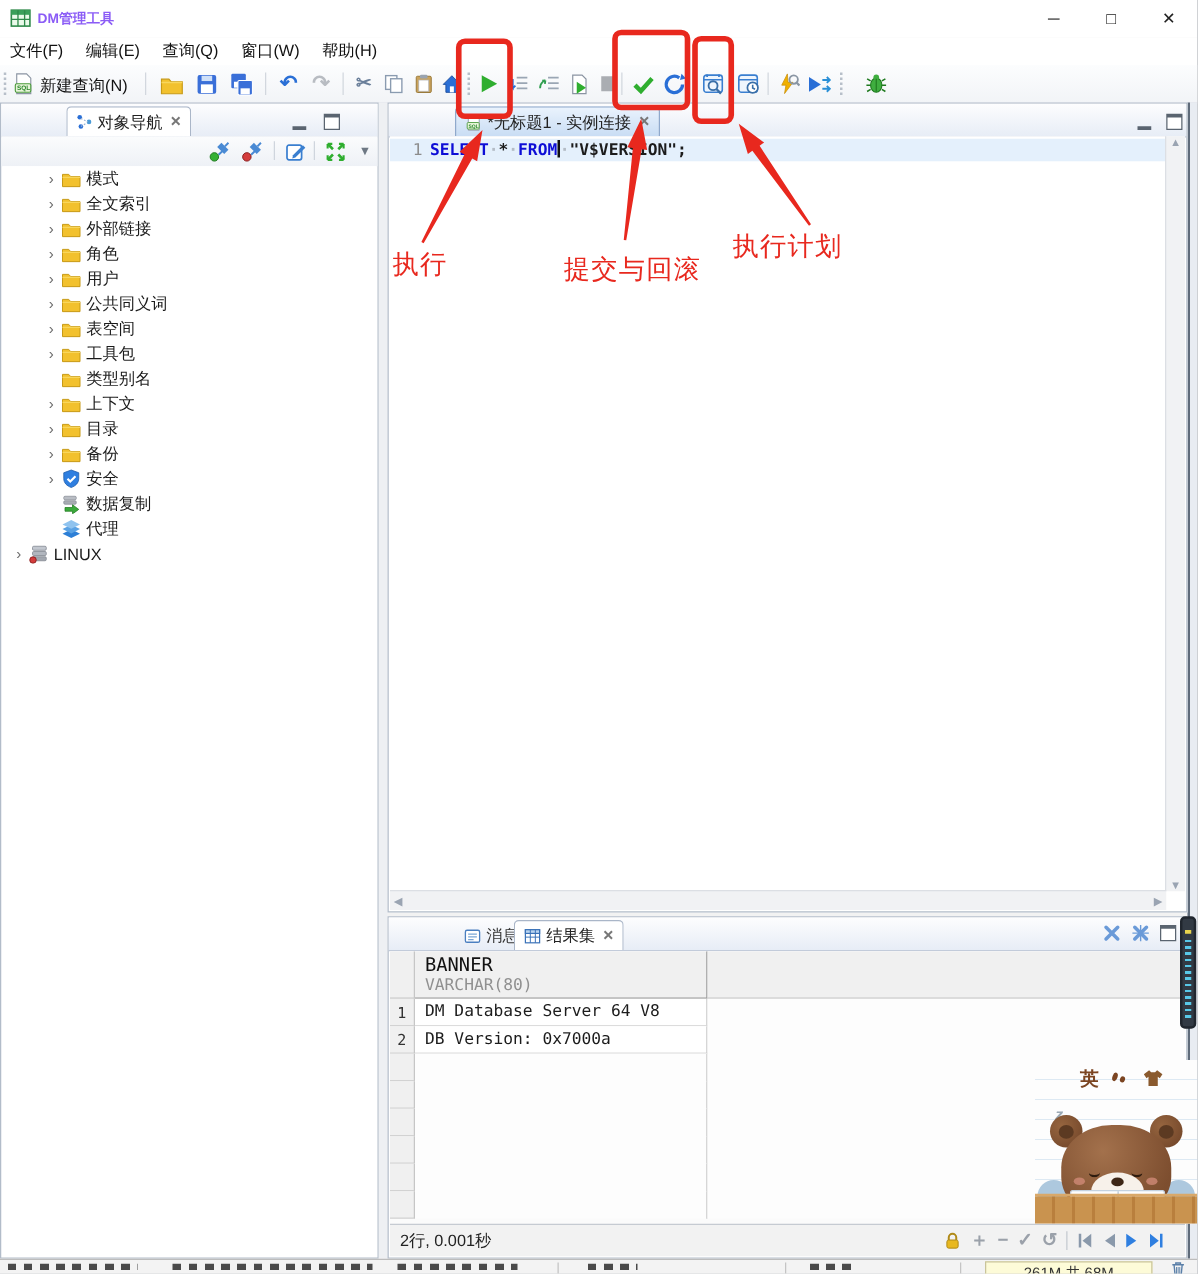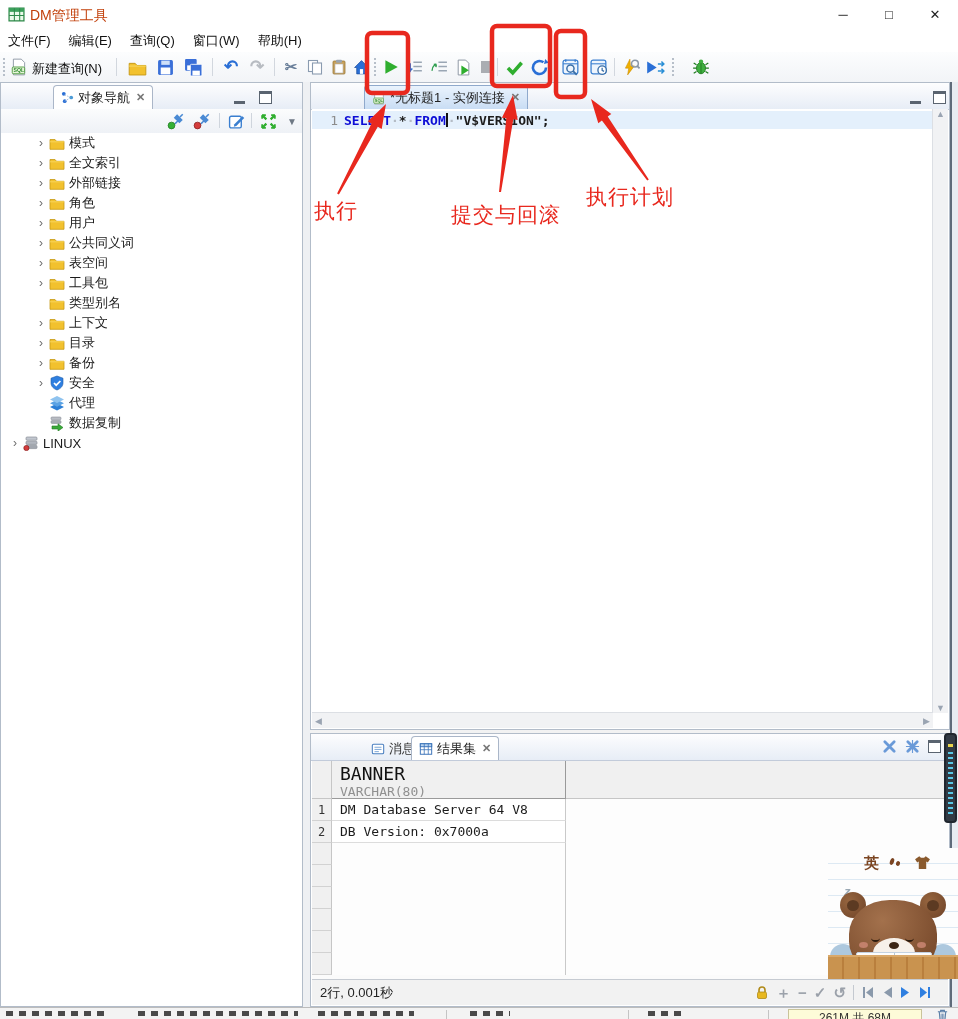--- a/index.html
+++ b/index.html
@@ -1,21 +1,21 @@
 <!DOCTYPE html>
 <html><head>
 <meta charset="utf-8">
 <style>
   html,body{margin:0;padding:0;background:#d8d8d8;}
   .window{position:relative;width:958px;height:1019px;background:#f2f2f2;
     font-family:"Liberation Sans",sans-serif;overflow:hidden;box-shadow:0 0 0 1px #9aa0a8;}
   
   .titlebar{position:absolute;left:0;top:0;width:958px;height:30px;background:#fff;}
   .app-icon{position:absolute;left:8px;top:6px;}
-  .app-title{position:absolute;left:30px;top:7px;font-size:14px;color:#c2410c;}
+  .app-title{position:absolute;left:30px;top:7px;font-size:11px;color:#8b5cf6;font-weight:bold;}
   .winbtn{position:absolute;top:0;width:46px;height:30px;text-align:center;line-height:30px;
     font-size:13px;color:#222;cursor:default;}
   .winbtn.min{left:820px}.winbtn.max{left:866px}.winbtn.close{left:912px}
   
   .menubar{position:absolute;left:0;top:30px;width:958px;height:22px;background:#fff;display:flex;
     align-items:center;padding-left:8px;box-sizing:border-box;}
   .menu-item{font-size:13px;color:#111;padding:2px 10px 2px 0;margin-right:8px;white-space:nowrap;}
   
   .toolbar{position:absolute;left:0;top:52px;width:958px;height:30px;
     background:linear-gradient(#fcfdfe,#f2f4f7);border-bottom:1px solid #d7dce3;padding-left:48px;}
@@ -70,21 +70,21 @@
   .tok-ws{color:#b4bcc6;font-weight:bold;}
   .caret{display:inline-block;width:2px;height:14px;background:#111;vertical-align:-2px;}
   
   .rs-tools{position:absolute;top:5px;right:8px;display:flex;gap:8px;align-items:center;}
   .grid{position:absolute;left:1px;top:27px;right:1px;bottom:27px;background:#fbfbfb;overflow:hidden;}
   .g-head{display:flex;height:38px;}
   .g-gut{width:19px;background:#f0f0f0;border-right:1px solid #c6c6c6;border-bottom:1px solid #c6c6c6;
     flex:none;text-align:center;font-size:12px;color:#333;font-family:"DejaVu Sans Mono",monospace;}
   .g-col{width:234px;border-right:1px solid #9a9a9a;border-bottom:1px solid #9a9a9a;flex:none;
     background:#f0f0f0;padding:2px 0 0 8px;box-sizing:border-box;font-family:"DejaVu Sans Mono",monospace;}
-  .g-col .cname{font-size:18px;color:#111;}
+  .g-col .cname{font-size:15px;color:#111;}
   .g-col .ctype{font-size:13px;color:#909090;}
   .g-fill{flex:1;background:#f0f0f0;border-bottom:1px solid #c6c6c6;}
   .g-row{display:flex;height:22px;}
   .g-row .g-gut{border-bottom:1px solid #d2d2d2;line-height:22px;}
   .g-cell{width:234px;flex:none;border-right:1px solid #c9c9c9;border-bottom:1px solid #dcdcdc;background:#fff;
     font-family:"DejaVu Sans Mono",monospace;font-size:13px;color:#1c1c1c;line-height:22px;padding-left:8px;box-sizing:border-box;}
   .g-rest{flex:1;background:#fdfdfd;}
   .rs-status{position:absolute;left:1px;right:1px;bottom:1px;height:26px;background:#f2f2f2;
     border-top:1px solid #c6cbd2;display:flex;align-items:center;font-size:13px;color:#222;padding:0 8px;box-sizing:border-box;}
   .rs-icons{margin-left:auto;display:flex;align-items:center;gap:7px;margin-right:8px;}
@@ -503,31 +503,31 @@
       <span class="chev">›</span>
       <svg class="ti" viewBox="0 0 16 16">
             <use href="#i-shield"></use>
           </svg>
       <span class="tl">安全</span>
     </div>
 
     <div class="tree-row" style="padding-left: 32px;">
       <span class="chev none">›</span>
       <svg class="ti" viewBox="0 0 16 16">
+            <use href="#i-replicate"></use>
+          </svg>
+      <span class="tl">数据复制</span>
+    </div>
+
+    <div class="tree-row" style="padding-left: 32px;">
+      <span class="chev none">›</span>
+      <svg class="ti" viewBox="0 0 16 16">
             <use href="#i-layers"></use>
           </svg>
       <span class="tl">代理</span>
-    </div>
-
-    <div class="tree-row" style="padding-left: 32px;">
-      <span class="chev none">›</span>
-      <svg class="ti" viewBox="0 0 16 16">
-            <use href="#i-replicate"></use>
-          </svg>
-      <span class="tl">数据复制</span>
     </div>
 
     <div class="tree-row" style="padding-left: 6px;">
       <span class="chev">›</span>
       <svg class="ti" viewBox="0 0 16 16">
             <use href="#i-server-red"></use>
           </svg>
       <span class="tl">LINUX</span>
     </div>
   </div>

